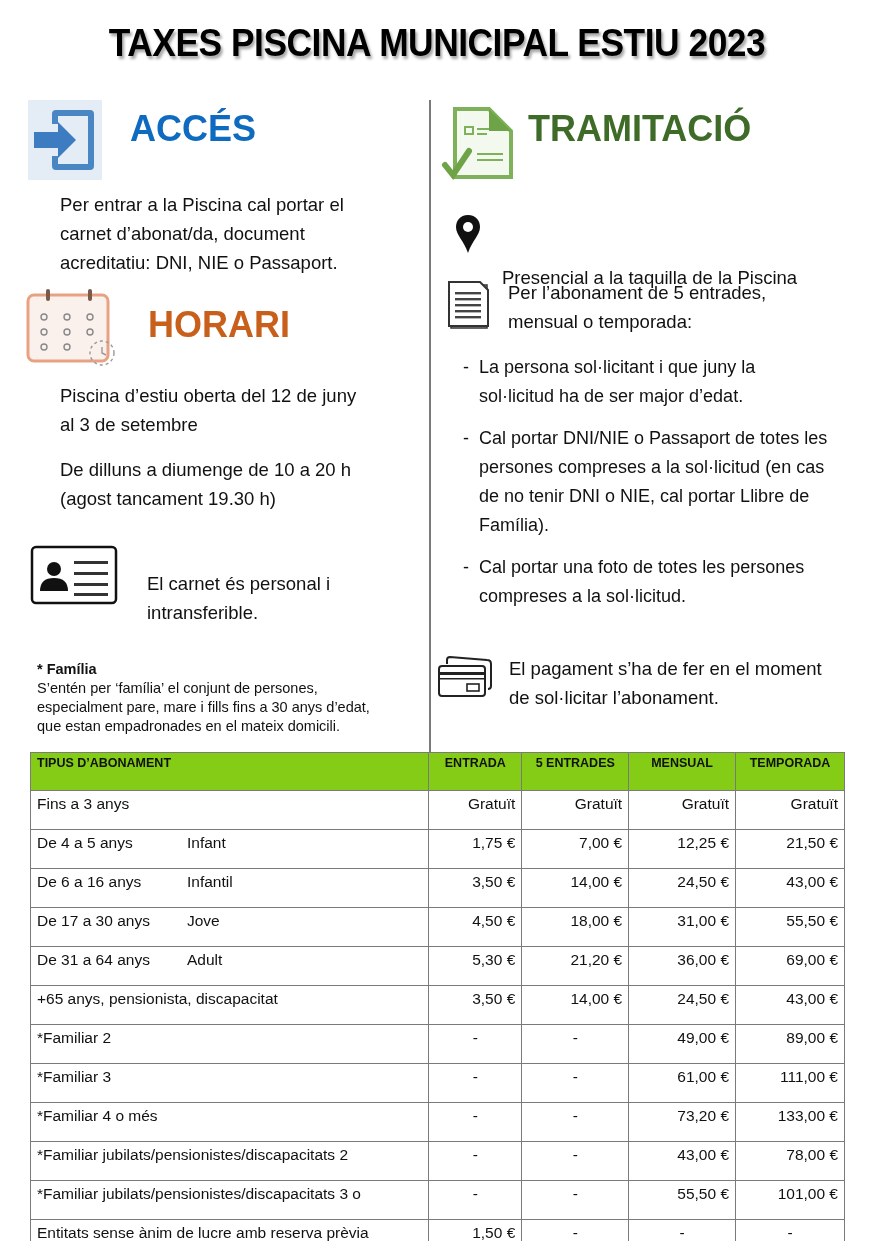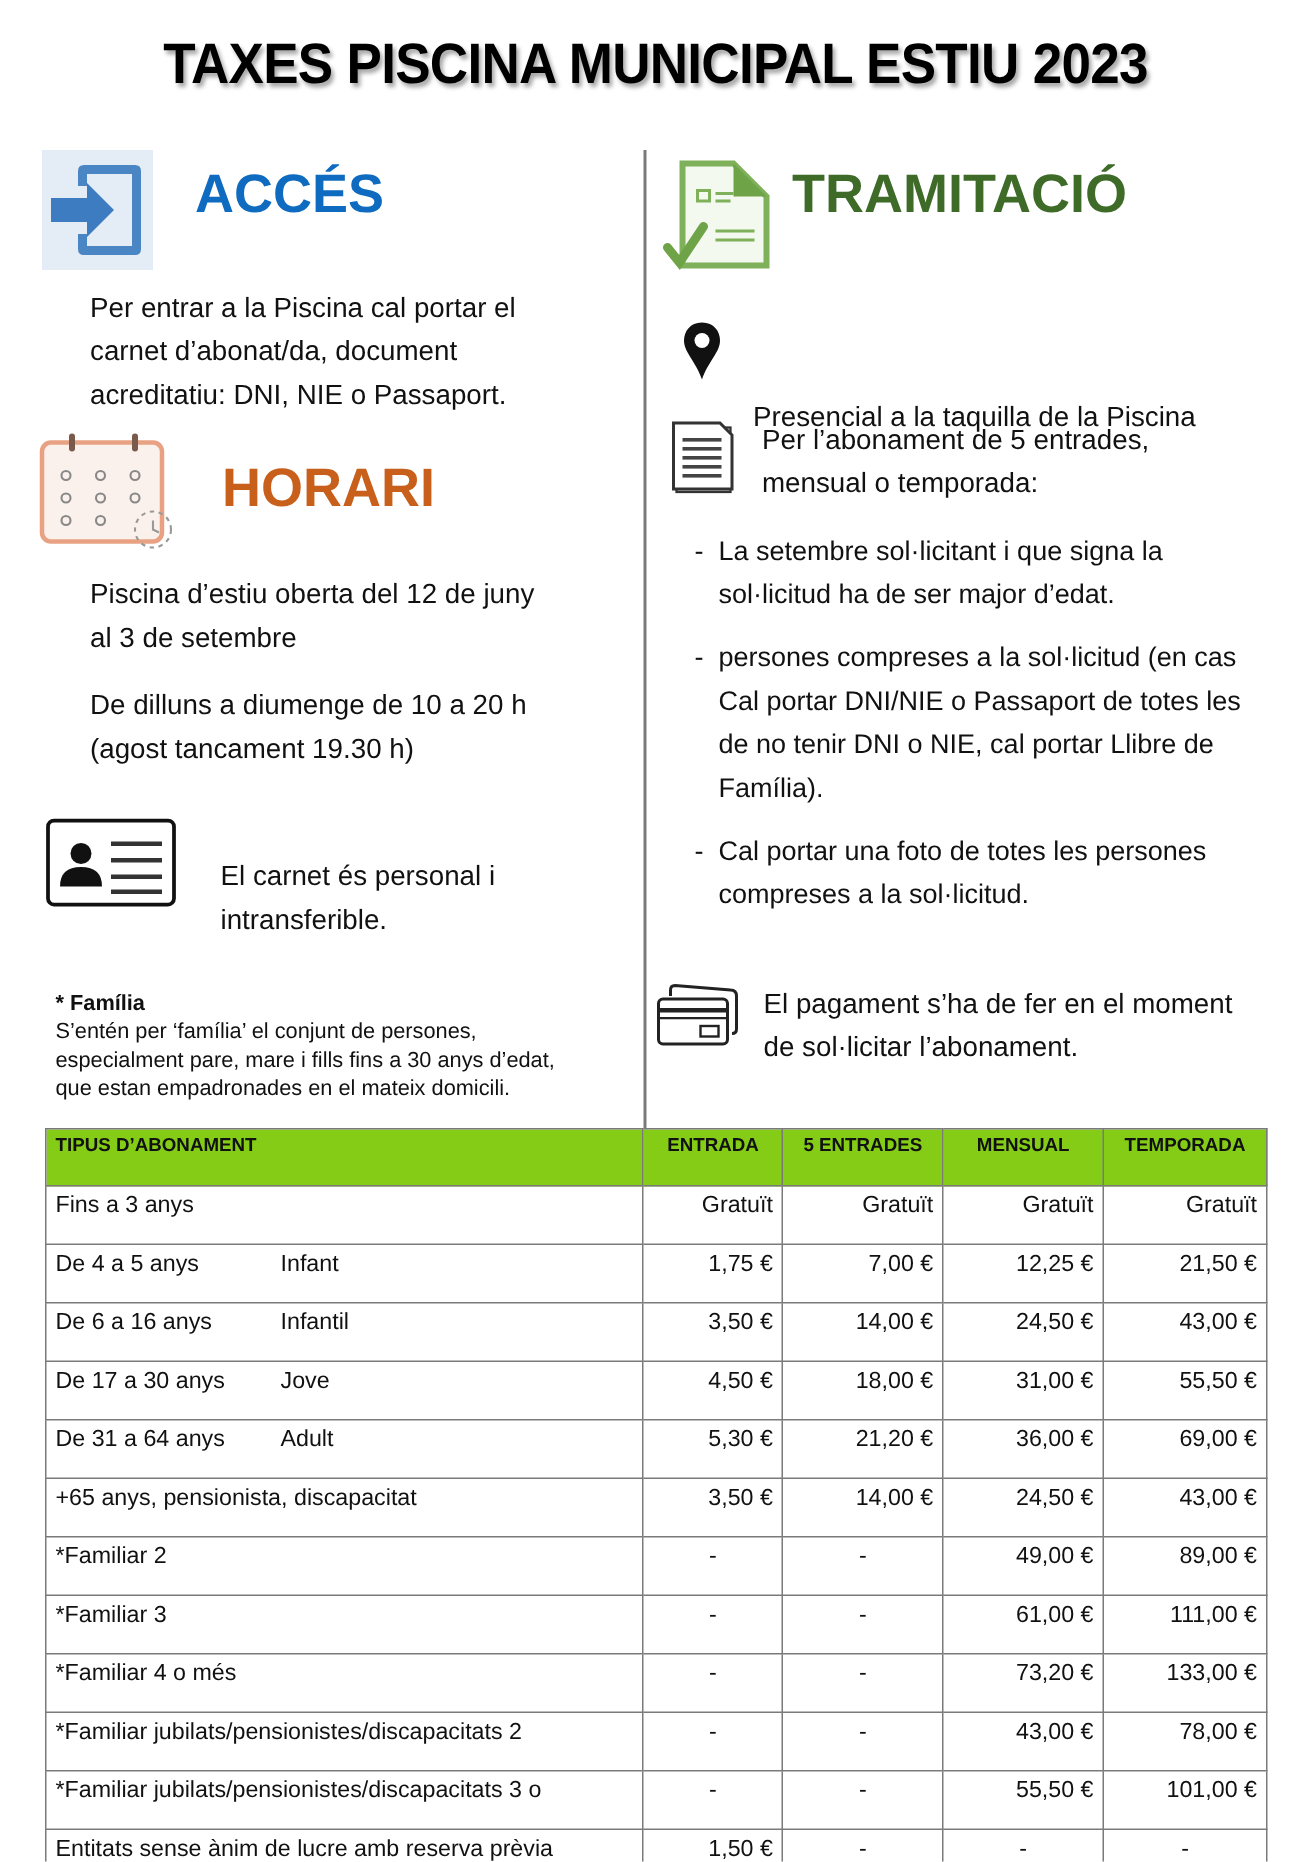--- a/index.html
+++ b/index.html
@@ -134,29 +134,29 @@
   </svg>
 </div>
 <div class="abs body-text" style="left:508px;top:278px;width:350px;">
   <div>Per l’abonament de 5 entrades,</div>
   <div>mensual o temporada:</div>
 </div>
 
 <div class="bullet" style="left:463px;top:353px;width:400px;height:60px;">
   <span class="dash">-</span>
   <div class="txt">
-    <div>La setembre sol·licitant i que signa la</div>
+    <div>La persona sol·licitant i que juny la</div>
     <div>sol·licitud ha de ser major d’edat.</div>
   </div>
 </div>
 <div class="bullet" style="left:463px;top:424px;width:400px;height:120px;">
   <span class="dash">-</span>
   <div class="txt">
+    <div>Cal portar DNI/NIE o Passaport de totes les</div>
     <div>persones compreses a la sol·licitud (en cas</div>
-    <div>Cal portar DNI/NIE o Passaport de totes les</div>
     <div>de no tenir DNI o NIE, cal portar Llibre de</div>
     <div>Família).</div>
   </div>
 </div>
 <div class="bullet" style="left:463px;top:553px;width:400px;height:60px;">
   <span class="dash">-</span>
   <div class="txt">
     <div>Cal portar una foto de totes les persones</div>
     <div>compreses a la sol·licitud.</div>
   </div>

